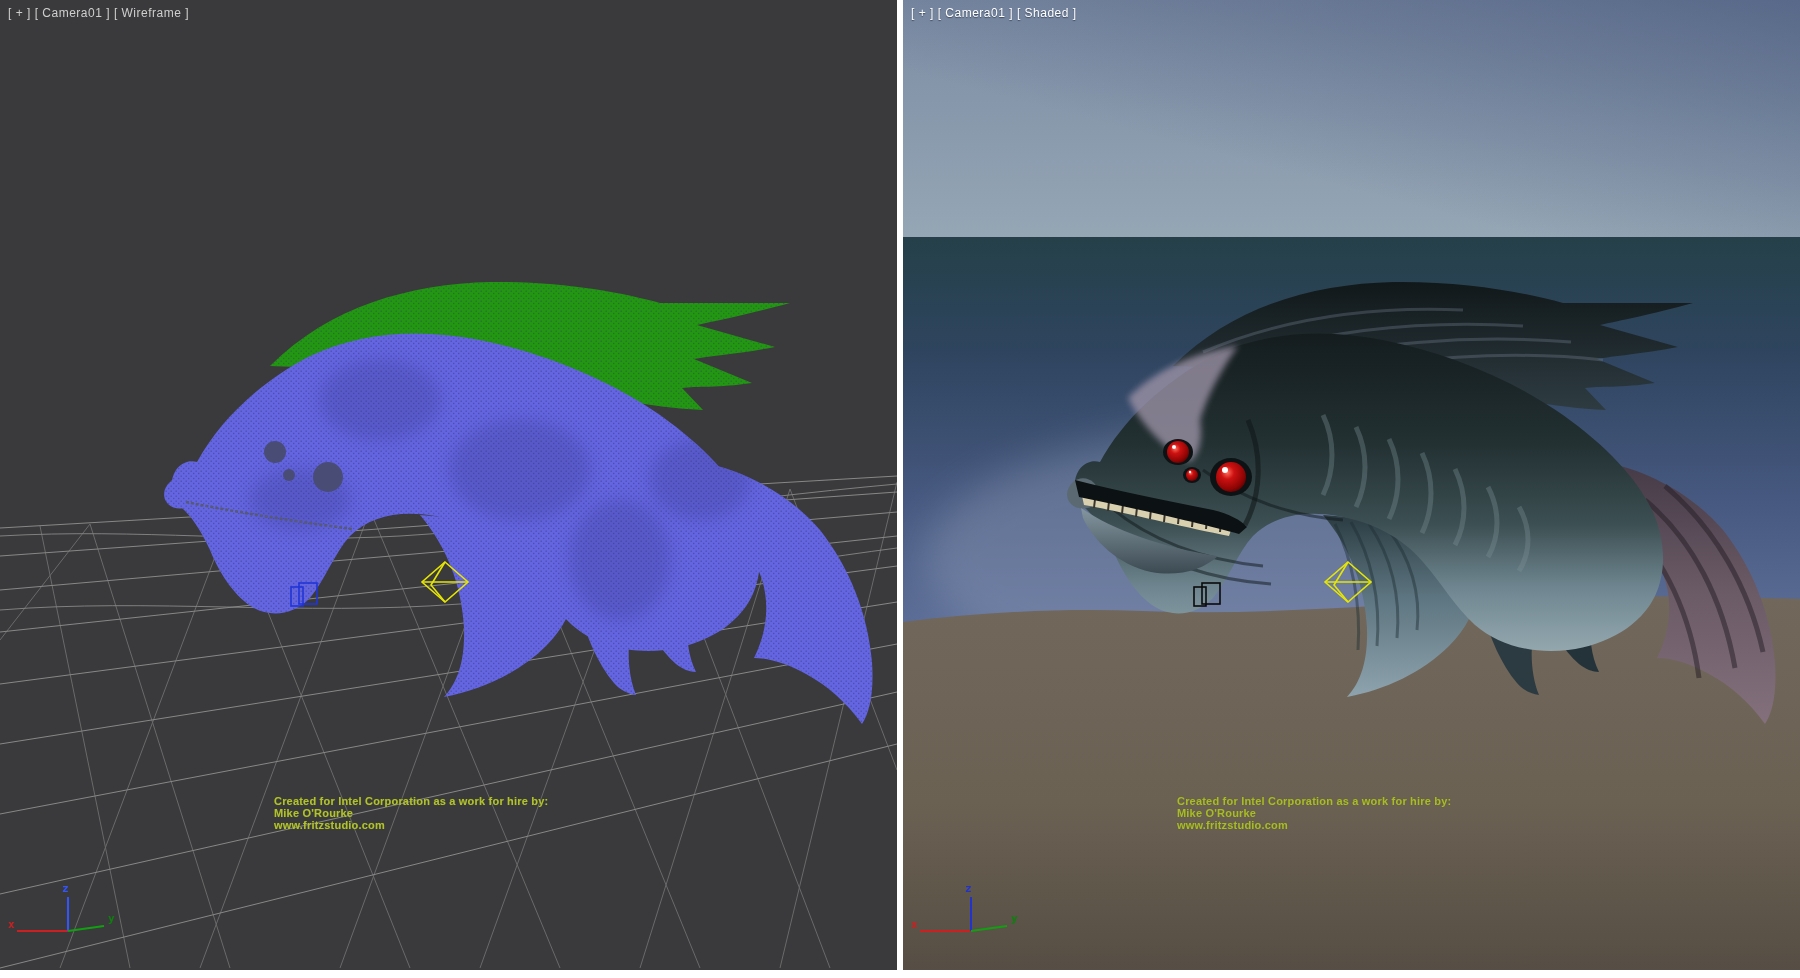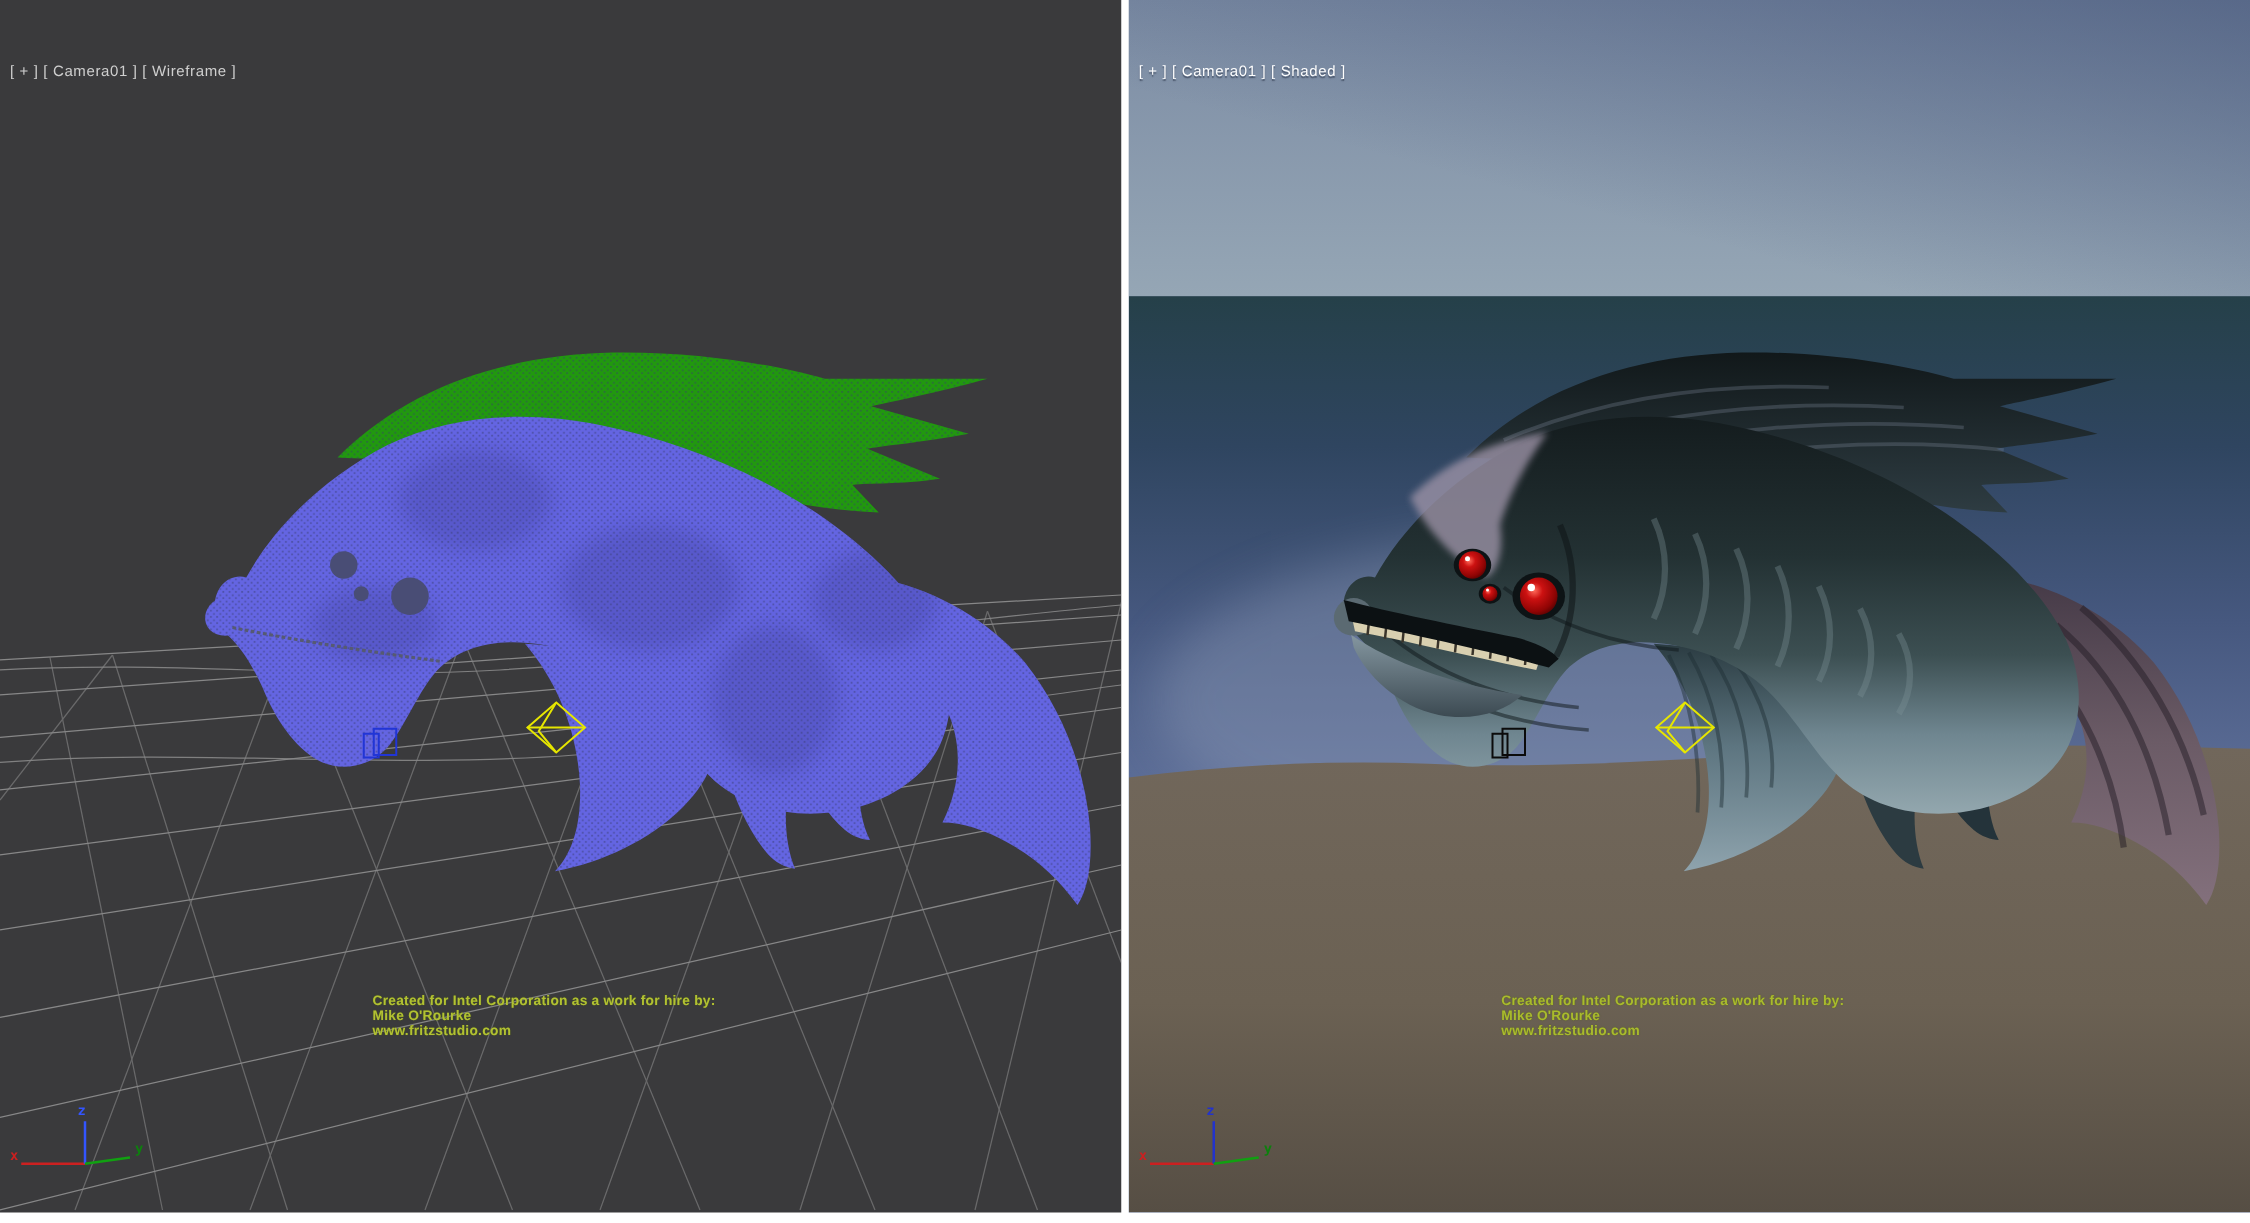--- a/index.html
+++ b/index.html
@@ -2,27 +2,27 @@
 <html><head>
 <meta charset="utf-8">
 <style>
   html,body{margin:0;padding:0;background:#ffffff;}
   #stage{position:relative;width:1800px;height:978px;background:#ffffff;overflow:hidden;
          font-family:"Liberation Sans", sans-serif;}
   .viewport{position:absolute;top:0;height:970px;overflow:hidden;}
   #vp-left{left:0;width:897px;background:#3a3a3c;}
   #vp-right{left:903px;width:897px;background:#6e7f9c;}
   .vp-label{position:absolute;top:6px;left:8px;font-size:12px;letter-spacing:.5px;z-index:5;
-            white-space:pre;cursor:pointer;margin-top:44px;}
+            white-space:pre;cursor:pointer;}
   #vp-left .vp-label{color:#cfcfcf;}
   #vp-right .vp-label{color:#ffffff;text-shadow:0 1px 1px rgba(20,30,50,.55);}
   .scene{position:absolute;left:0;top:0;}
   .annotation{position:absolute;left:274px;top:795px;z-index:6;
               font-size:11px;font-weight:bold;line-height:12px;letter-spacing:.2px;
-              color:#b2c133;text-shadow:0 0 1px rgba(90,110,10,.9);margin-left:24px;}
+              color:#b2c133;text-shadow:0 0 1px rgba(90,110,10,.9);}
   #vp-right .annotation{color:#a9ba2e;}
   .axis-tripod{position:absolute;left:0;top:880px;width:130px;height:70px;z-index:6;}
   .axis-tripod text{font-size:11px;font-weight:bold;font-family:"DejaVu Sans Mono",monospace;}
 </style>
 </head>
 <body>
 
 <div id="stage">
 
   <div class="viewport" id="vp-left">

